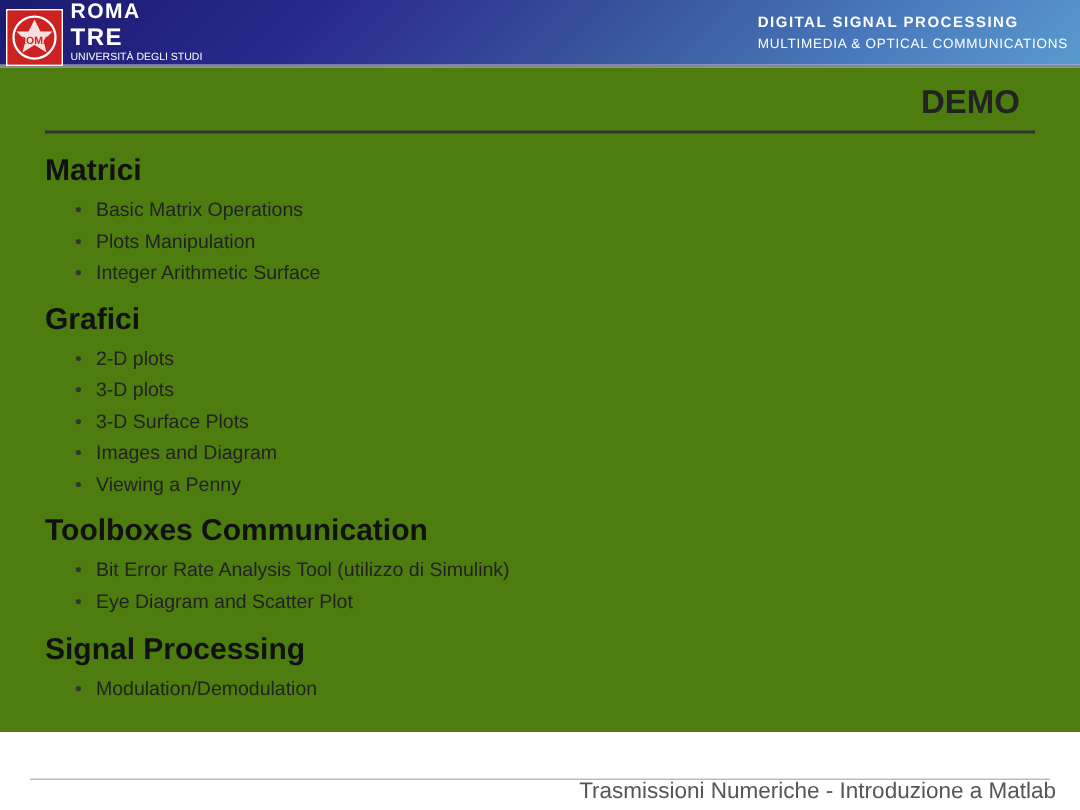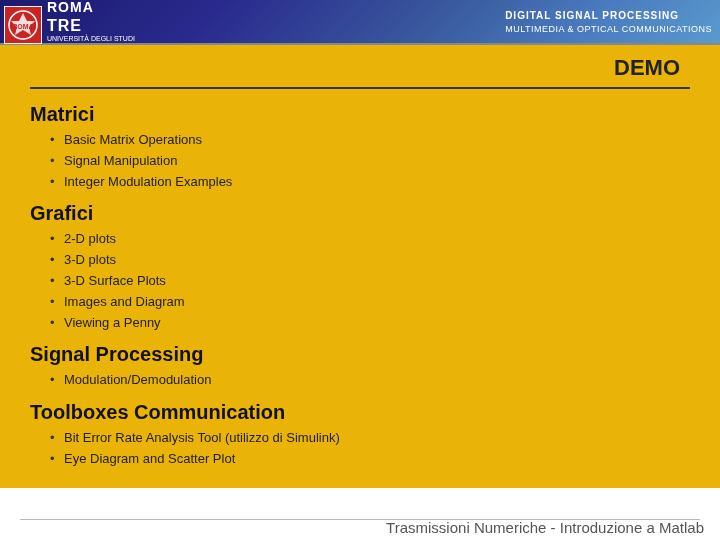--- a/index.html
+++ b/index.html
@@ -87,21 +87,21 @@
     
     .header-divider {
       width: 100%;
       height: 2px;
       background: #888;
     }
 
     
     .main-content {
       padding: 10px 30px 10px 30px;
-      background: #eab308;
+      background: #4d7c0f;
     }
 
     
     .demo-title {
       text-align: right;
       font-size: 22px;
       font-weight: bold;
       color: #222;
       margin-bottom: 6px;
       padding-right: 10px;
@@ -194,45 +194,45 @@
 <div class="main-content">
 
   <div class="demo-title">DEMO</div>
   <hr class="title-underline">
 
   <div id="sections-container">
       <div style="margin-bottom: 6px;">
         <div class="section-title">Matrici</div>
         <ul class="bullet-list">
           <li>Basic Matrix Operations</li>
-          <li>Signal Manipulation</li>
-          <li>Integer Modulation Examples</li>
+          <li>Plots Manipulation</li>
+          <li>Integer Arithmetic Surface</li>
         </ul>
       </div>
       <div style="margin-bottom: 6px;">
         <div class="section-title">Grafici</div>
         <ul class="bullet-list">
           <li>2-D plots</li>
           <li>3-D plots</li>
           <li>3-D Surface Plots</li>
           <li>Images and Diagram</li>
           <li>Viewing a Penny</li>
         </ul>
       </div>
       <div style="margin-bottom: 6px;">
-        <div class="section-title">Signal Processing</div>
-        <ul class="bullet-list">
-          <li>Modulation/Demodulation</li>
-        </ul>
-      </div>
-      <div style="margin-bottom: 6px;">
         <div class="section-title">Toolboxes Communication</div>
         <ul class="bullet-list">
           <li>Bit Error Rate Analysis Tool (utilizzo di Simulink)</li>
           <li>Eye Diagram and Scatter Plot</li>
         </ul>
       </div>
+      <div style="margin-bottom: 6px;">
+        <div class="section-title">Signal Processing</div>
+        <ul class="bullet-list">
+          <li>Modulation/Demodulation</li>
+        </ul>
+      </div>
     </div>
 
 </div>
 
 <hr class="footer-divider">
 <div class="footer">Trasmissioni Numeriche - Introduzione a Matlab</div>
 
 </body></html>

